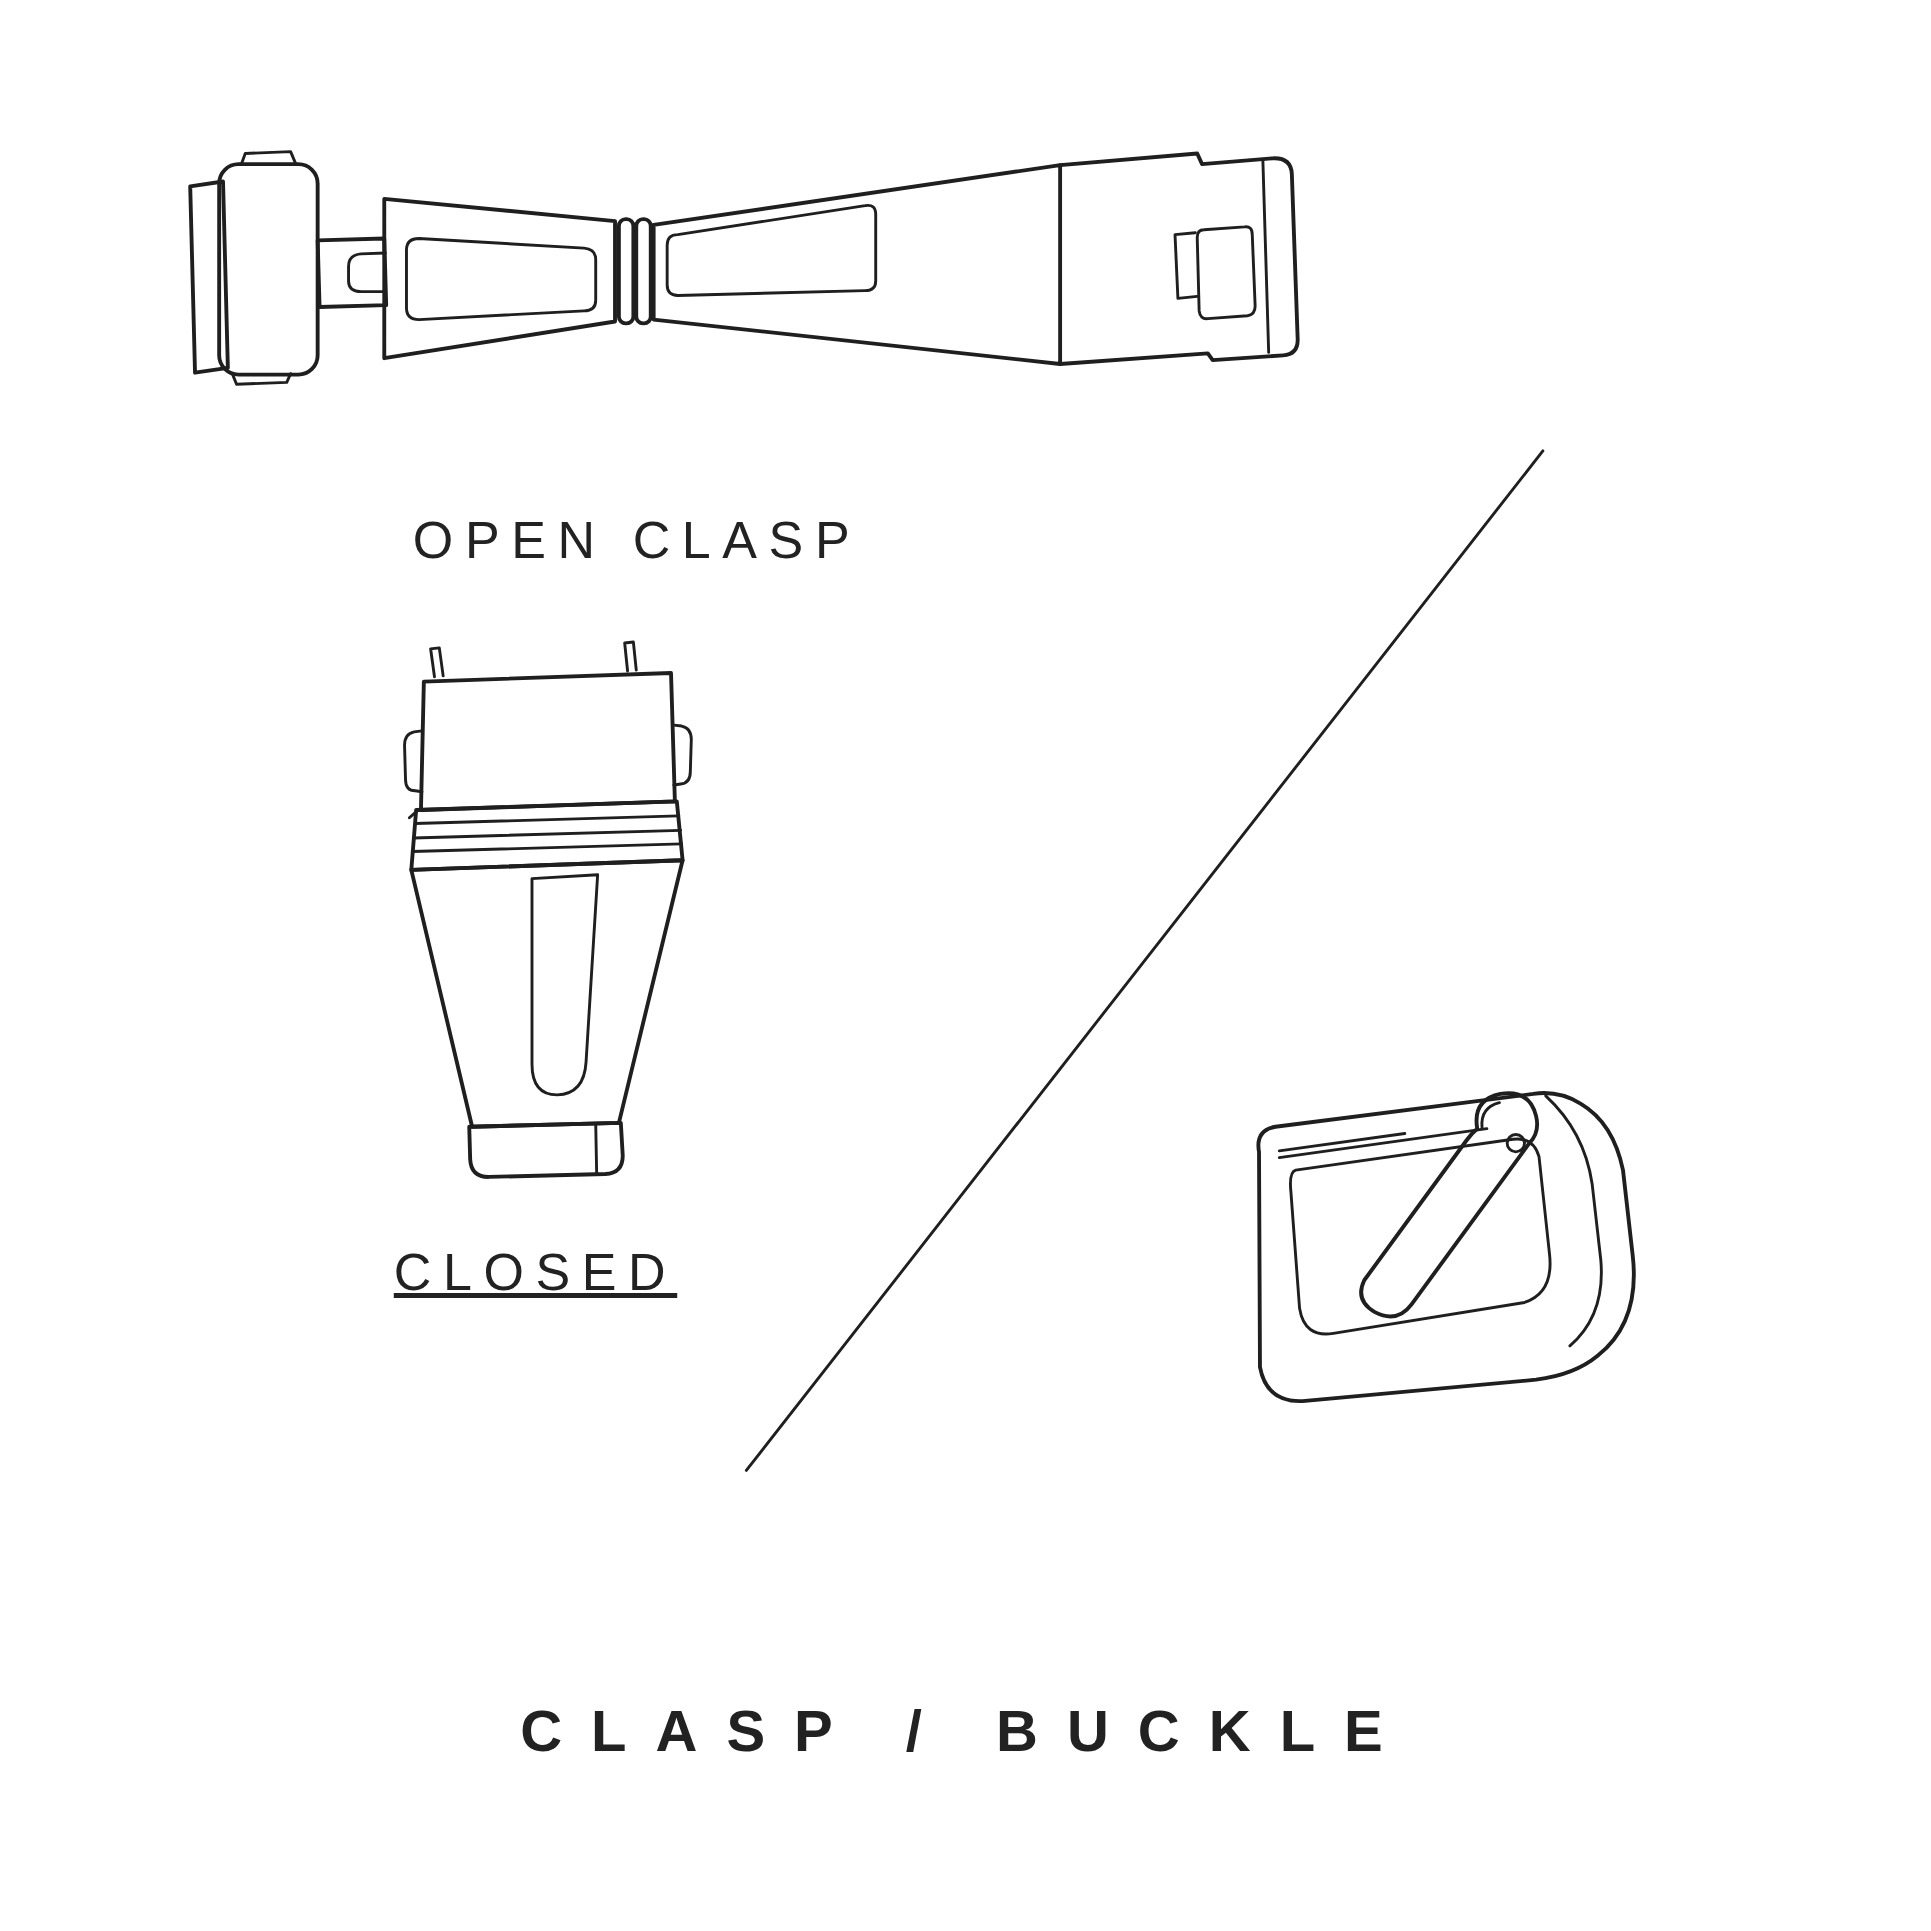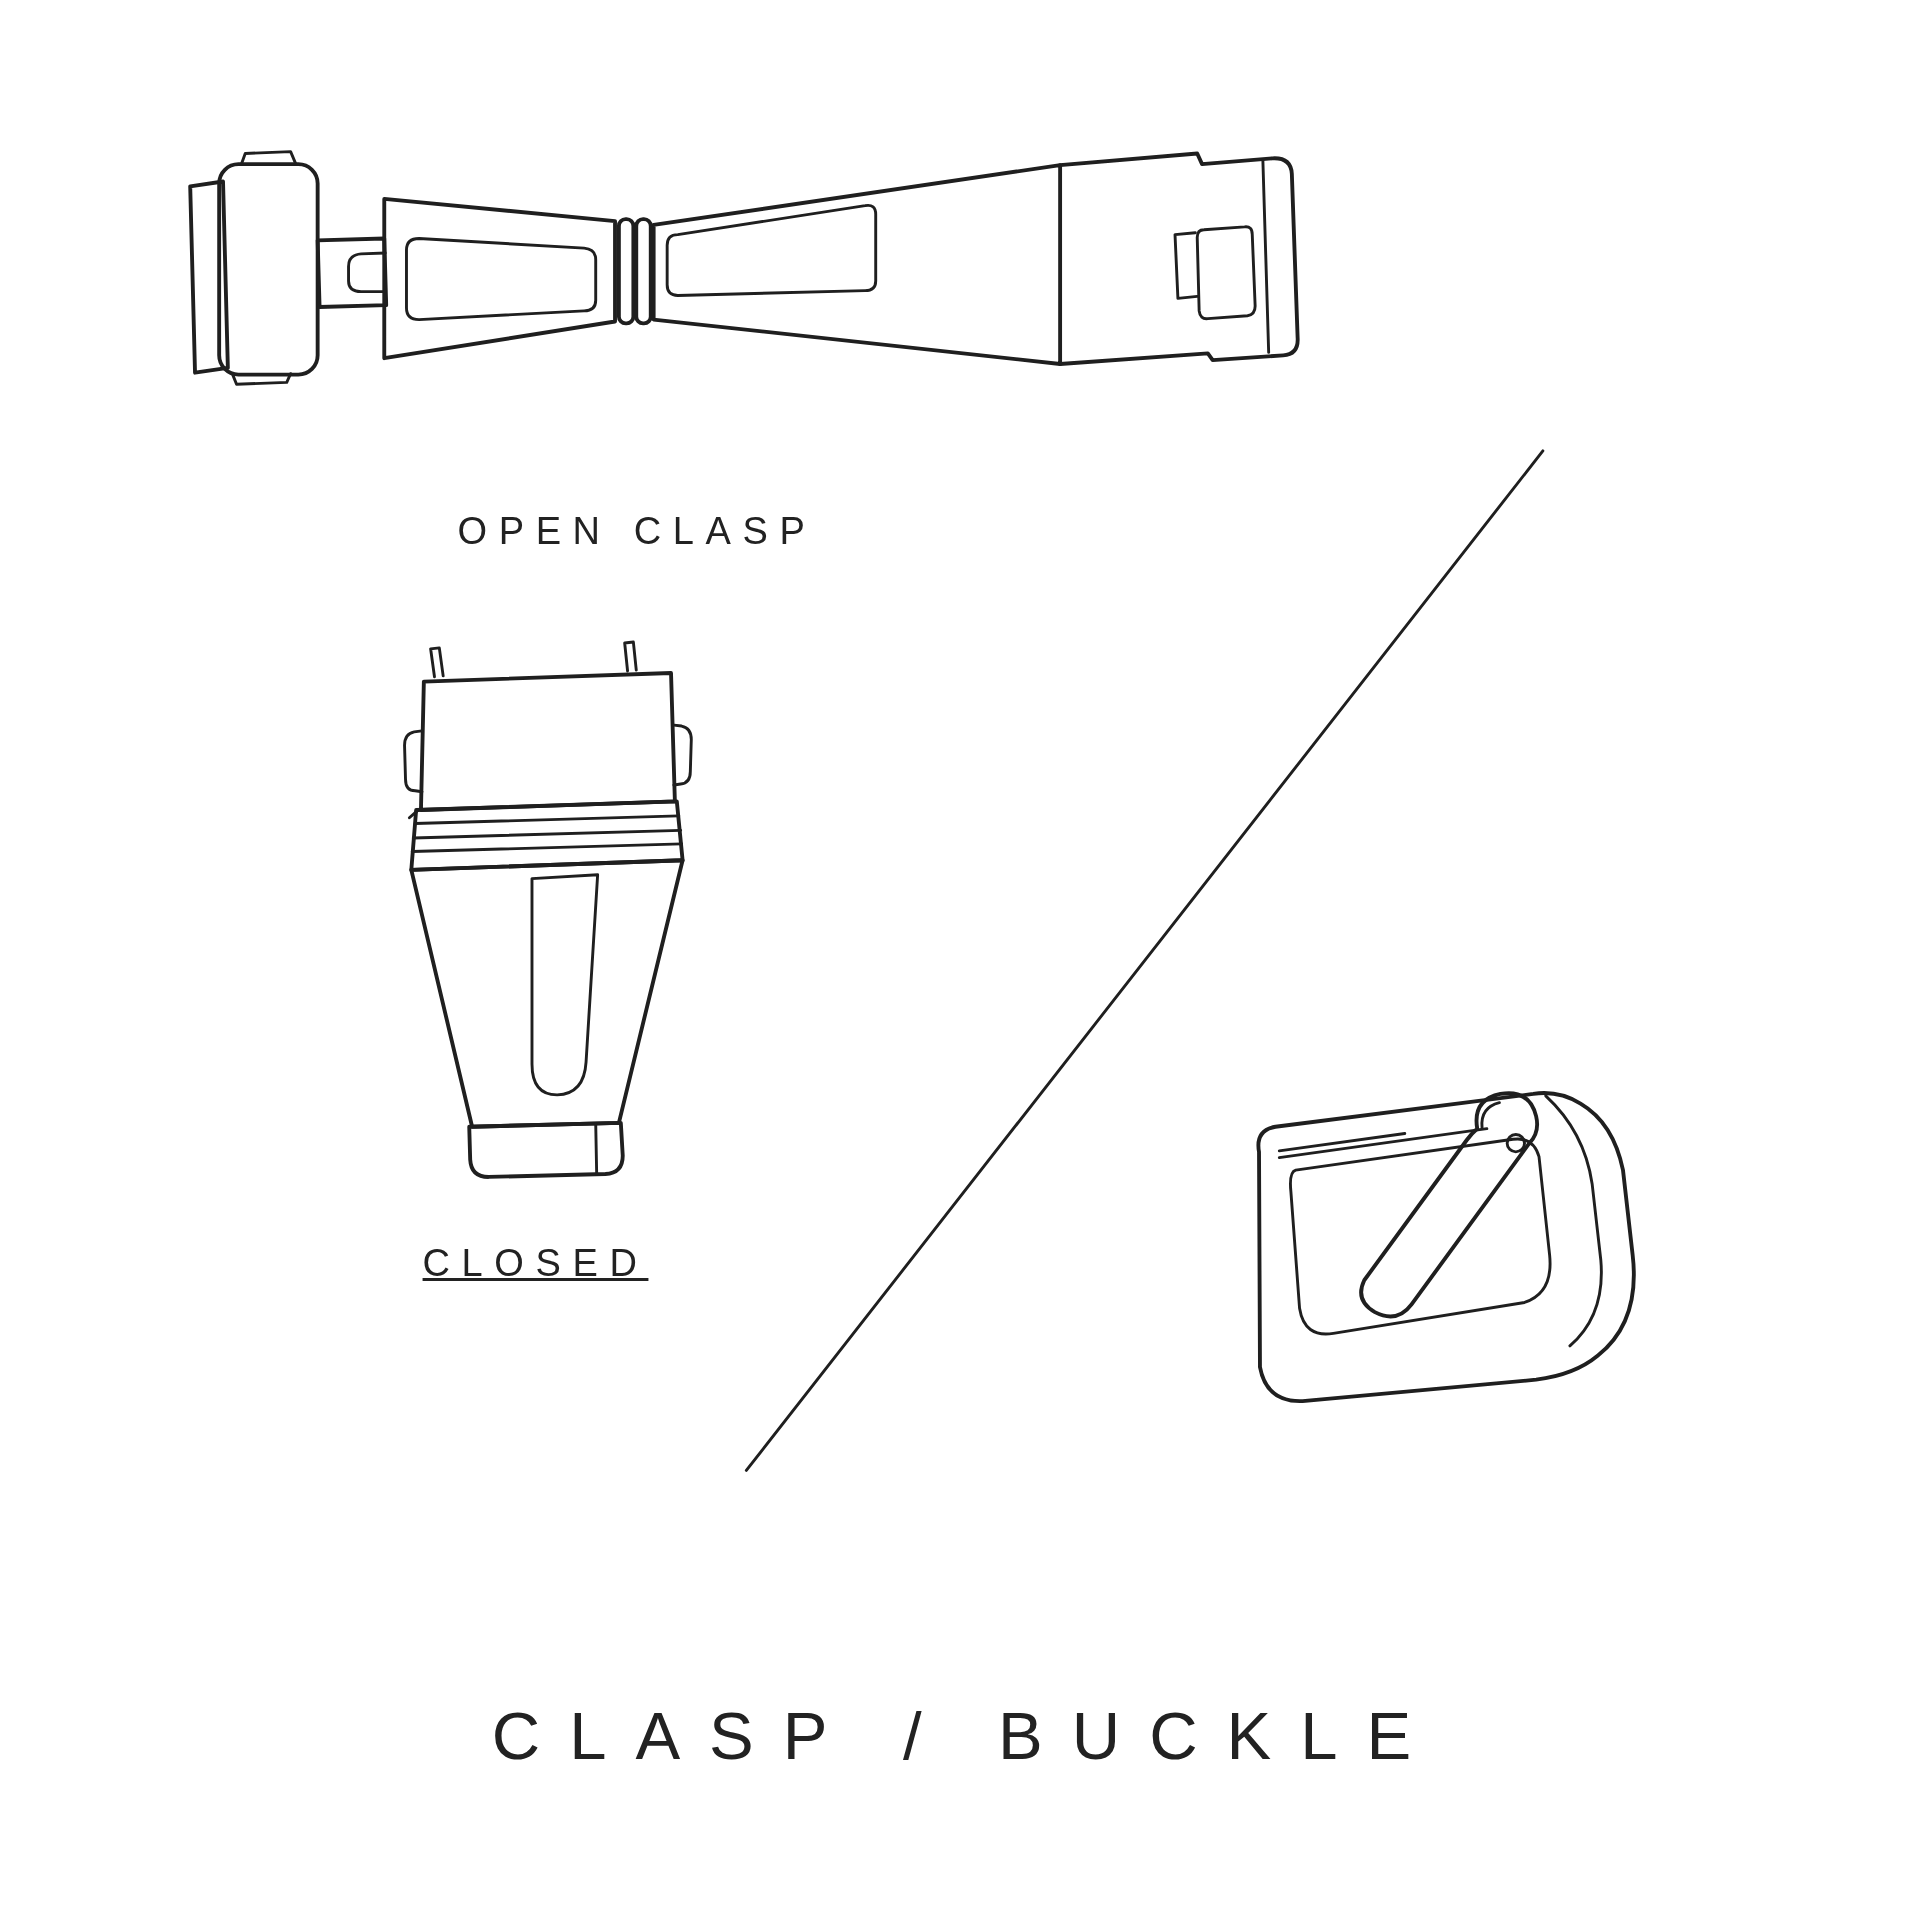--- a/index.html
+++ b/index.html
@@ -28,31 +28,31 @@
     fill: none;
     stroke: var(--line);
     stroke-width: 4;
     stroke-linecap: round;
     stroke-linejoin: round;
   }
   svg.artwork .thin { stroke-width: 3; }
   .label {
     position: absolute;
     color: var(--text);
-    font-size: 38px;
+    font-size: 52px;
     font-weight: 400;
     letter-spacing: 11.6px;
     text-align: center;
     white-space: nowrap;
   }
   .big-title {
     position: absolute;
     color: var(--text);
-    font-size: 67px;
-    font-weight: 400;
+    font-size: 58px;
+    font-weight: 700;
     letter-spacing: 29px;
     text-align: center;
     white-space: nowrap;
   }
 </style>
 </head>
 <body>
 
 <svg class="artwork" viewBox="0 0 2000 2000">
 

